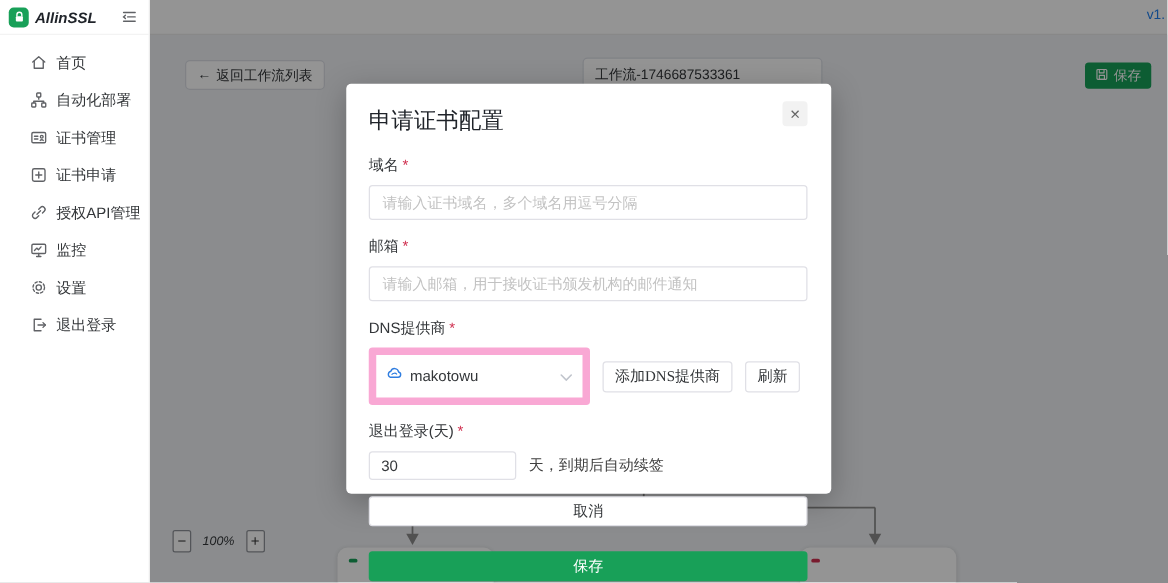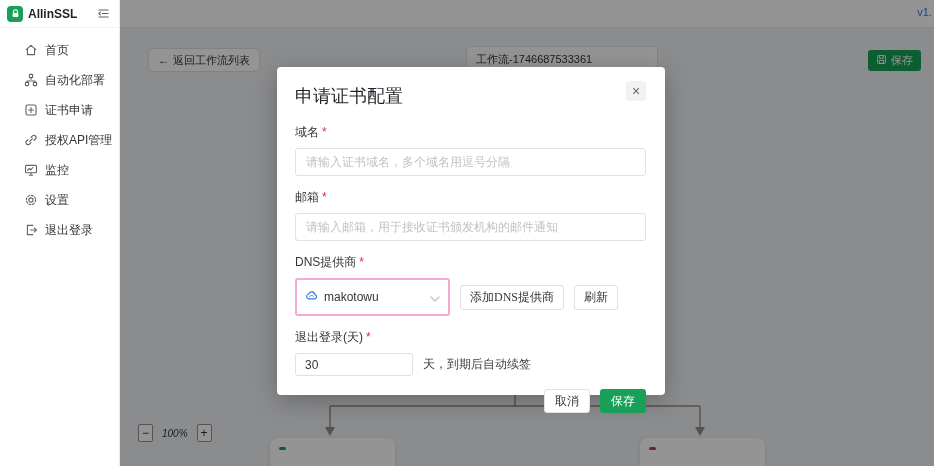--- a/index.html
+++ b/index.html
@@ -1,21 +1,21 @@
 <!DOCTYPE html>
 <html><head>
 <meta charset="utf-8">
 <style>
   * { margin:0; padding:0; box-sizing:border-box; }
   html,body { width:934px; height:466px; overflow:hidden; font-family:"Liberation Sans","DejaVu Sans",sans-serif; background:#fff; }
   .stage { position:relative; width:934px; height:466px; }
 
   
   .sidebar { position:absolute; left:0; top:0; width:120px; height:466px; background:#fff; border-right:1px solid #ececec; z-index:40; }
-  .sidebar-header { height:28px; display:flex; align-items:center; padding:0 8px 0 7px; gap:5px; border-bottom:1px solid #f3f3f3; }
+  .sidebar-header { height:28px; display:flex; align-items:center; padding:0 8px 0 7px; gap:5px; border-bottom:1px solid #f3f3f3;font-style:italic; }
   .logo-badge { width:16px; height:16px; border-radius:4px; background:#18a058; display:flex; align-items:center; justify-content:center; flex:0 0 auto; }
   .app-name { font-size:12px; font-weight:bold; color:#1f2329; flex:1 1 auto; white-space:nowrap; }
   .collapse-btn { width:16px; height:16px; display:flex; align-items:center; justify-content:center; cursor:pointer; }
   .nav { padding-top:7px; }
   .nav-item { height:30px; display:flex; align-items:center; gap:7px; padding:0 10px 0 24px; font-size:12px; color:#333639; cursor:pointer; white-space:nowrap; }
   .nav-item .ic { width:14px; height:14px; flex:0 0 auto; display:flex; align-items:center; justify-content:center; }
   .ic svg { display:block; }
 
   
   .main { position:absolute; left:120px; top:0; width:814px; height:466px; background:#f0f2f5; }
@@ -41,27 +41,27 @@
   .modal { position:absolute; left:277px; top:67px; width:388px; height:328px; background:#fff; border-radius:4px; box-shadow:0 6px 24px rgba(0,0,0,.25); z-index:50; padding:14px 19px 16px 18px; display:flex; flex-direction:column; }
   .modal-header { display:flex; align-items:flex-start; justify-content:space-between; margin-bottom:16px; }
   .modal-title { font-size:18px; color:#1f2329; font-weight:400; padding-top:3px; }
   .modal-close { width:20px; height:20px; border-radius:3px; background:#f2f2f2; color:#666; font-size:14px; line-height:1; display:flex; align-items:center; justify-content:center; cursor:pointer; }
   .field-label { font-size:12px; color:#333639; margin-bottom:7px; }
   .req { color:#d03050; margin-left:3px; }
   .txt-input { width:100%; height:28px; border:1px solid #e0e0e6; border-radius:3px; padding:0 10px; font-size:12px; color:#333639; background:#fff; font-family:"Liberation Sans","DejaVu Sans",sans-serif; }
   .txt-input::placeholder { color:#c2c2c2; }
   .field { margin-bottom:13px; }
   .dns-row { display:flex; align-items:center; gap:10px; }
-  .dns-select { width:155px; height:26px; border:2px solid #f9a8d4; border-radius:3px; display:flex; align-items:center; padding:17px 8px; gap:6px; cursor:pointer; }
+  .dns-select { width:177px; height:26px; border:6px solid #f9a8d4; border-radius:3px; display:flex; align-items:center; padding:17px 8px; gap:6px; cursor:pointer; }
   .dns-select-text { flex:1 1 auto; font-size:12px; color:#333639; }
   .ghost-btn { height:25px; padding:0 9px; background:#fff; border:1px solid #e0e0e6; border-radius:3px; font-size:12px; color:#333639; cursor:pointer; font-family:Liberation Serif, serif; }
   .renew-row { display:flex; align-items:center; gap:10px; }
   .renew-input { width:118px; height:23px; border:1px solid #e0e0e6; border-radius:3px; padding:0 9px; font-size:12px; color:#333639; font-family:Liberation Sans, sans-serif; }
   .renew-hint { font-size:12px; color:#404040;text-align:right; }
-  .modal-footer { margin-top:auto; display:flex; justify-content:flex-end; gap:10px; }
+  .modal-footer { margin-top:auto; display:flex; justify-content:flex-end; gap:20px;flex-direction:column; }
   .btn-cancel { height:24px; padding:0 10px; background:#fff; border:1px solid #e0e0e6; border-radius:3px; font-size:12px; color:#333639; cursor:pointer; font-family:"Liberation Sans","DejaVu Sans",sans-serif; }
   .btn-save { height:24px; padding:0 11px; background:#18a058; border:none; border-radius:3px; font-size:12px; color:#fff; cursor:pointer; font-family:"Liberation Sans","DejaVu Sans",sans-serif; }
 </style>
 </head>
 <body>
 
 <div class="stage">
 
   <aside class="sidebar">
     <div class="sidebar-header">
@@ -98,20 +98,31 @@
               <path d="M7 4.6 V6.8 M3 9.4 V8 H11 V9.4"></path>
               <rect x="1.4" y="9.4" width="3.2" height="3.2" rx="0.6"></rect>
               <rect x="9.4" y="9.4" width="3.2" height="3.2" rx="0.6"></rect>
             </svg>
           </span>
         <span>自动化部署</span>
       </div>
       <div class="nav-item">
         <span class="ic">
             <svg width="14" height="14" viewBox="0 0 14 14" fill="none" stroke="#606266" stroke-width="1.1" stroke-linecap="round" stroke-linejoin="round">
+              <rect x="1.5" y="3" width="11" height="8.2" rx="1"></rect>
+              <path d="M3.6 6 H6.3 M3.6 8.2 H6.3"></path>
+              <circle cx="9.4" cy="6.4" r="1.1"></circle>
+              <path d="M8.2 9.4 c0.4-0.8 2-0.8 2.4 0"></path>
+            </svg>
+          </span>
+        <span>证书管理</span>
+      </div>
+      <div class="nav-item">
+        <span class="ic">
+            <svg width="14" height="14" viewBox="0 0 14 14" fill="none" stroke="#606266" stroke-width="1.1" stroke-linecap="round" stroke-linejoin="round">
               <rect x="2" y="2" width="10" height="10" rx="1.4"></rect>
               <path d="M7 4.6 V9.4 M4.6 7 H9.4"></path>
             </svg>
           </span>
         <span>证书申请</span>
       </div>
       <div class="nav-item">
         <span class="ic">
             <svg width="14" height="14" viewBox="0 0 14 14" fill="none" stroke="#606266" stroke-width="1.1" stroke-linecap="round" stroke-linejoin="round">
               <path d="M5.6 8.4 L8.4 5.6"></path>

